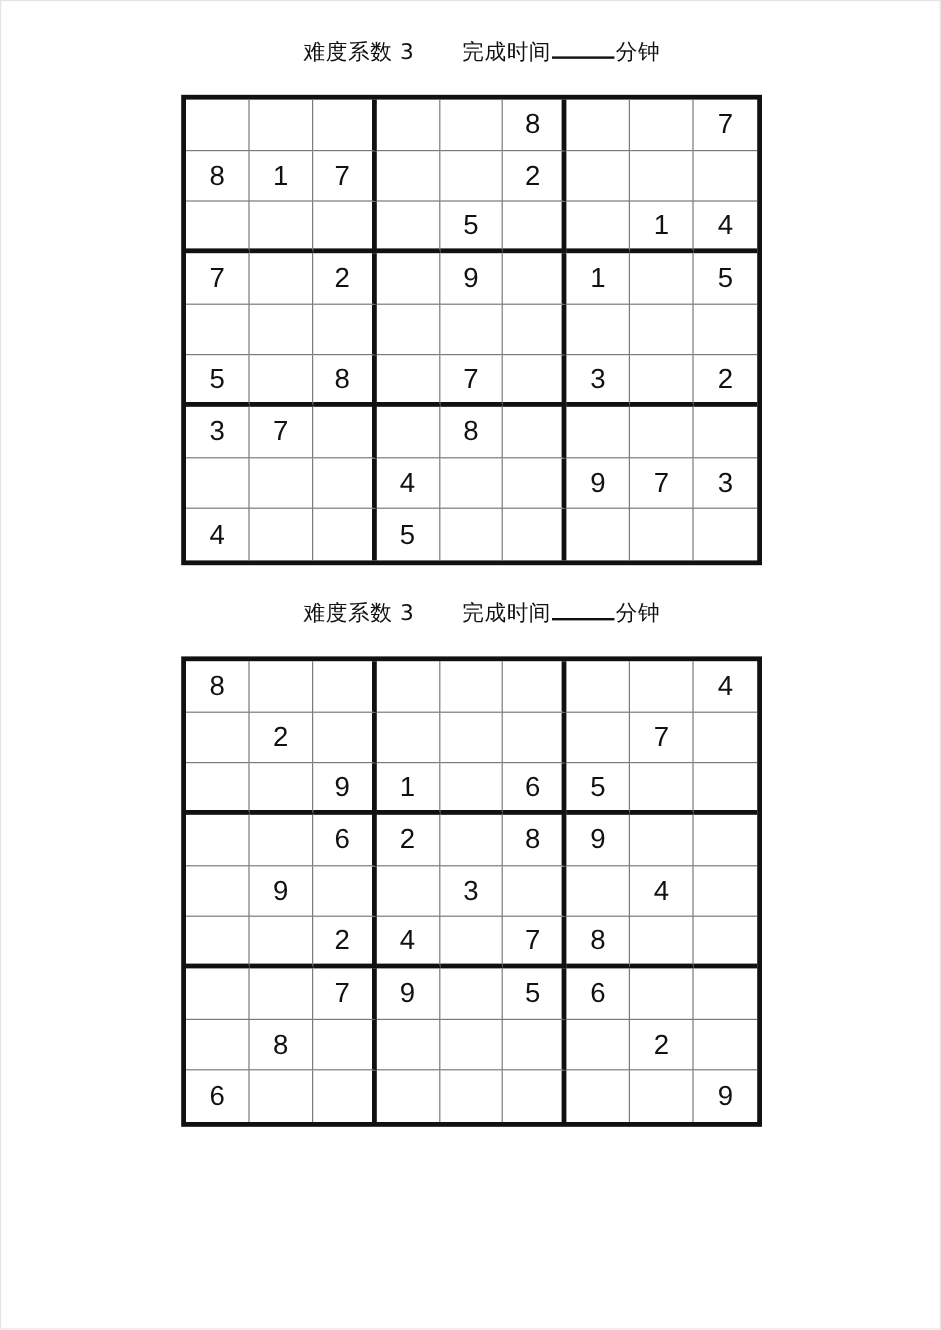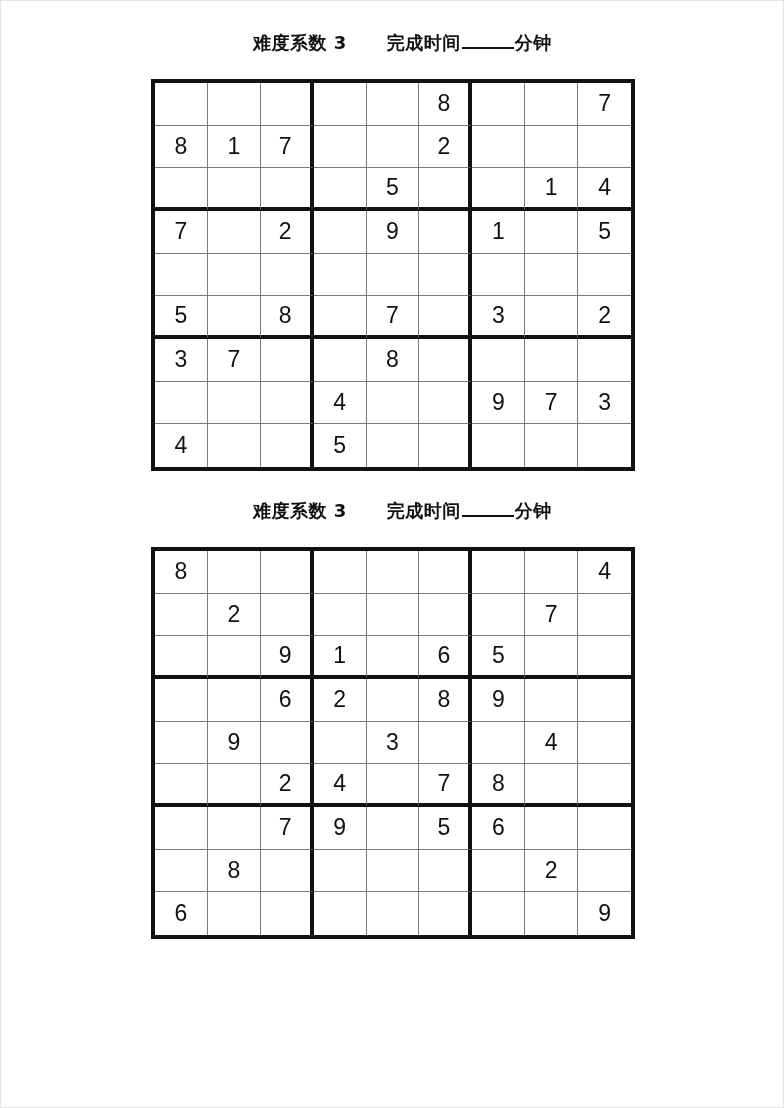--- a/index.html
+++ b/index.html
@@ -21,21 +21,21 @@
       height: 1106px;
       border: 1px solid #e4e4e4;
       background: #ffffff;
     }
     .title {
       position: absolute;
       left: 252px;
       height: 28px;
       line-height: 28px;
       font-size: 18px;
-      font-weight: bold;
+      font-weight: normal;
       color: #111111;
       white-space: nowrap;
       letter-spacing: 0.5px;
     }
     .title .gap { display: inline-block; width: 40px; }
     .title .blank {
       display: inline-block;
       width: 52px;
       border-bottom: 2px solid #111111;
       height: 18px;

